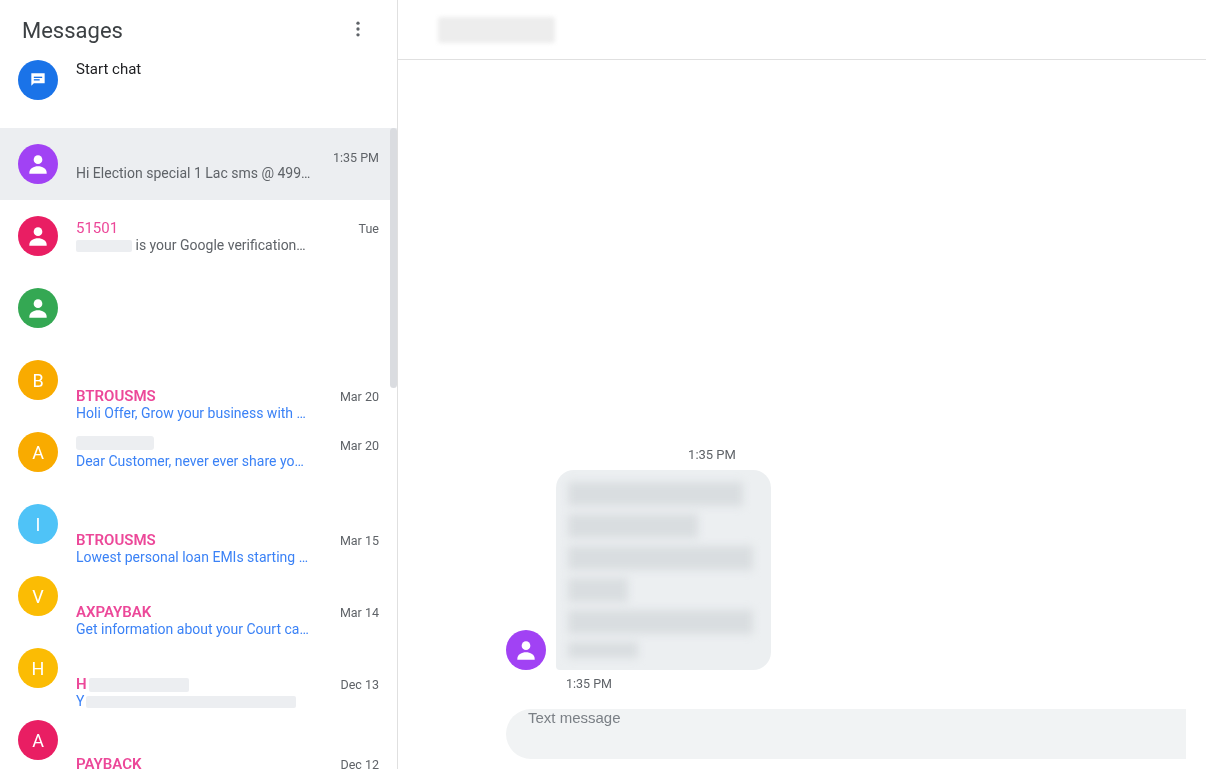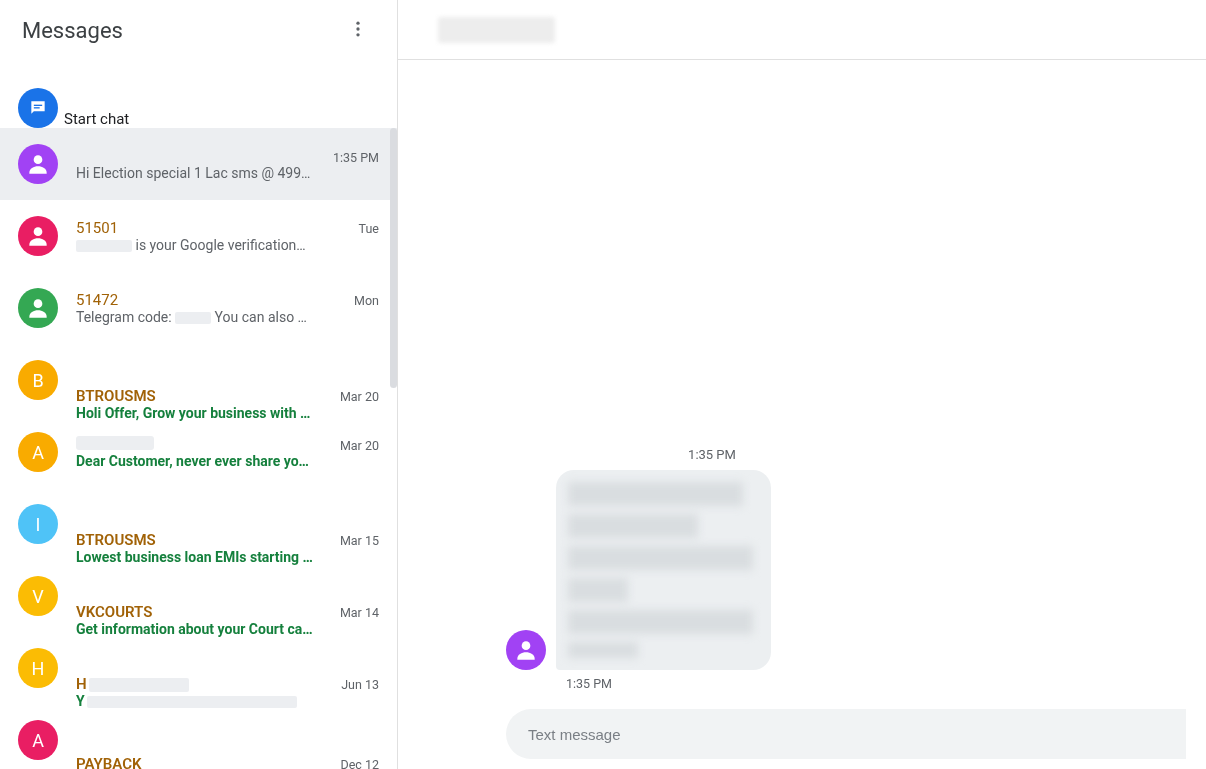--- a/index.html
+++ b/index.html
@@ -40,23 +40,23 @@
     width: 40px; height: 40px;
     border: none; background: none;
     border-radius: 50%;
     display: flex; align-items:center; justify-content:center;
     cursor: pointer;
     color: #5f6368;
   }
   .start-chat {
     height: 68px;
     display: flex;
-    align-items: flex-end;
+    align-items: flex-start;
     padding: 0 18px;
-    gap: 6px;
+    gap: 18px;
     cursor: pointer;
   }
   .start-chat-icon {
     width: 40px; height: 40px;
     border-radius: 50%;
     background: #1a73e8;
     display:flex; align-items:center; justify-content:center;
     color: #fff;
   }
   .start-chat-label {
@@ -82,32 +82,32 @@
     border-radius: 50%;
     display:flex; align-items:center; justify-content:center;
     color:#fff;
     font-size: 18px;
   }
   .avatar svg { width: 26px; height: 26px; }
   .conv-body { flex:1; min-width:0; }
   .conv-top { display:flex; justify-content:space-between; align-items:baseline; }
   .conv-name {
     font-size: 15px;
-    color: #a16207;
+    color: #ec4899;
     white-space: nowrap; overflow: hidden; text-overflow: ellipsis;
     max-width: 230px;
   }
   .conv-name.unread { font-weight: 600; margin-top: 48px; }
   .conv-name.redacted { background:#eceef1; color:transparent; border-radius:3px; width:90px; height:14px; display:inline-block;}
   .conv-time { font-size: 12.5px; color:#5f6368; white-space:nowrap; }
   .conv-preview {
     font-size: 14px; color:#5f6368; margin-top:0;
     white-space: nowrap; overflow: hidden; text-overflow: ellipsis;
   }
-  .conv-preview.unread { color:#15803d; font-weight:700; }
+  .conv-preview.unread { color:#3b82f6; font-weight:400; }
   .redbox { display:inline-block; background:#eceef1; height:12px; border-radius:2px; vertical-align:middle; }
 
   
   .scroll-thumb {
     position:absolute; right:0; top:128px; width:7px; height:260px;
     background:#dadce0; border-radius:4px;
   }
 
   
   .main {
@@ -156,21 +156,21 @@
       linear-gradient(#d9dde0,#d9dde0) 0 128px/185px 24px no-repeat,
       linear-gradient(#d9dde0,#d9dde0) 0 160px/70px 18px no-repeat;
     filter: blur(4px);
   }
   .msg-time { font-size:12.5px; color:#5f6368; padding-left:148px; margin-top:6px; margin-bottom:18px;}
   .composer {
     margin-left:88px;
     height:50px;
     background:#f1f3f4;
     border-radius:25px 0 0 25px;
-    display:flex; align-items:center;
+    display:flex; align-items:flex-start;
     padding: 0 22px;
   }
   .composer input {
     border:none; background:transparent; outline:none;
     font-size:15px; color:#5f6368; width:100%;
   }
   .composer input::placeholder { color:#7a7f85; }
 </style>
 </head>
 <body>
@@ -238,29 +238,20 @@
         </div>
       </div>
 
       <div class="conv-item">
         <div class="avatar" style="background:#34a853">
           <svg viewBox="0 0 24 24" fill="#fff">
               <circle cx="12" cy="8" r="4"></circle>
               <path d="M4 20c0-4 4-6 8-6s8 2 8 6v1H4v-1z"></path>
             </svg>
         </div>
-        <div class="conv-body">
-          <div class="conv-top">
-            <span class="conv-name">51472</span>
-            <span class="conv-time">Mon</span>
-          </div>
-          <div class="conv-preview">
-            <span>Telegram code: </span><span class="redbox" style="width:36px"></span><span> You can also …</span>
-          </div>
-        </div>
       </div>
 
       <div class="conv-item">
         <div class="avatar" style="background:#f9ab00">
             <span>B</span>
           </div>
         <div class="conv-body">
           <div class="conv-top">
             <span class="conv-name unread">BTROUSMS</span>
             <span class="conv-time">Mar 20</span>
@@ -284,45 +275,45 @@
 
       <div class="conv-item">
         <div class="avatar" style="background:#4fc3f7">
             <span>I</span>
           </div>
         <div class="conv-body">
           <div class="conv-top">
             <span class="conv-name unread">BTROUSMS</span>
             <span class="conv-time">Mar 15</span>
           </div>
-          <div class="conv-preview unread">Lowest business loan EMIs starting …</div>
+          <div class="conv-preview unread">Lowest personal loan EMIs starting …</div>
         </div>
       </div>
 
       <div class="conv-item">
         <div class="avatar" style="background:#fbbc04">
             <span>V</span>
           </div>
         <div class="conv-body">
           <div class="conv-top">
-            <span class="conv-name unread">VKCOURTS</span>
+            <span class="conv-name unread">AXPAYBAK</span>
             <span class="conv-time">Mar 14</span>
           </div>
           <div class="conv-preview unread">Get information about your Court ca…</div>
         </div>
       </div>
 
       <div class="conv-item">
         <div class="avatar" style="background:#fbbc04">
             <span>H</span>
           </div>
         <div class="conv-body">
           <div class="conv-top">
             <span class="conv-name unread"><span>H</span><span class="redbox" style="width:100px;height:14px;margin-left:2px"></span></span>
-            <span class="conv-time">Jun 13</span>
+            <span class="conv-time">Dec 13</span>
           </div>
           <div class="conv-preview unread"><span>Y</span><span class="redbox" style="width:210px;height:12px;margin-left:2px"></span></div>
         </div>
       </div>
 
       <div class="conv-item">
         <div class="avatar" style="background:#e91e63">
             <span>A</span>
           </div>
         <div class="conv-body">

